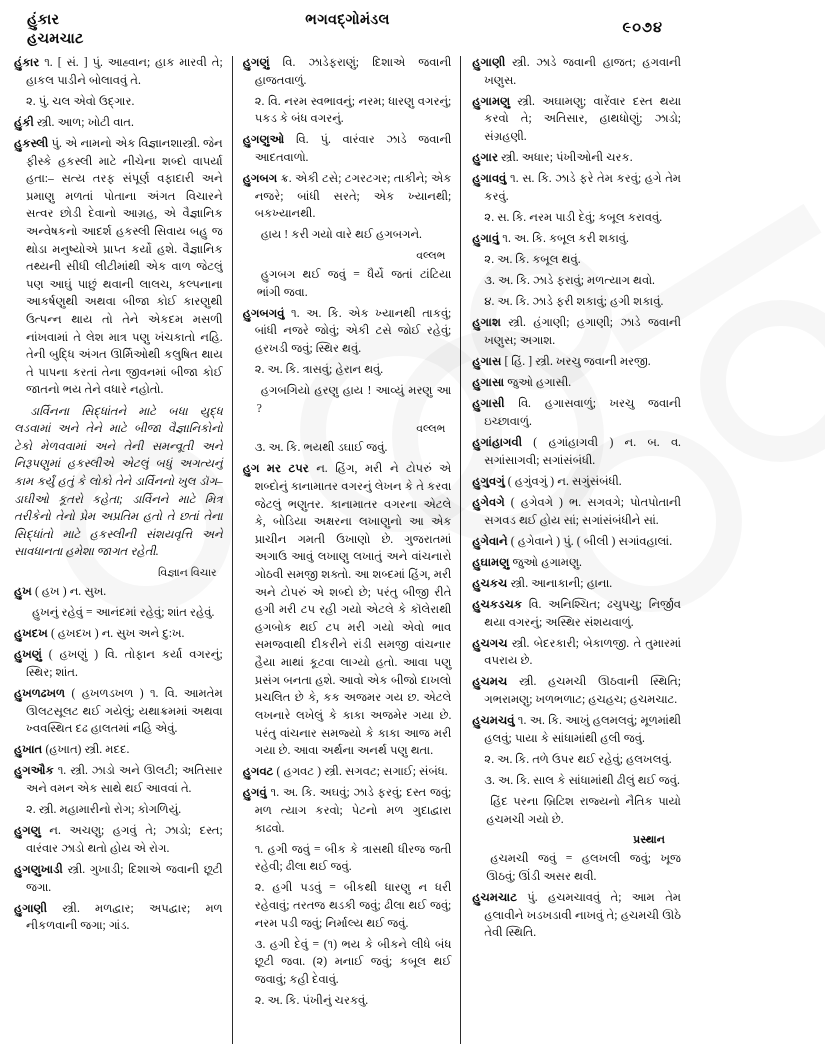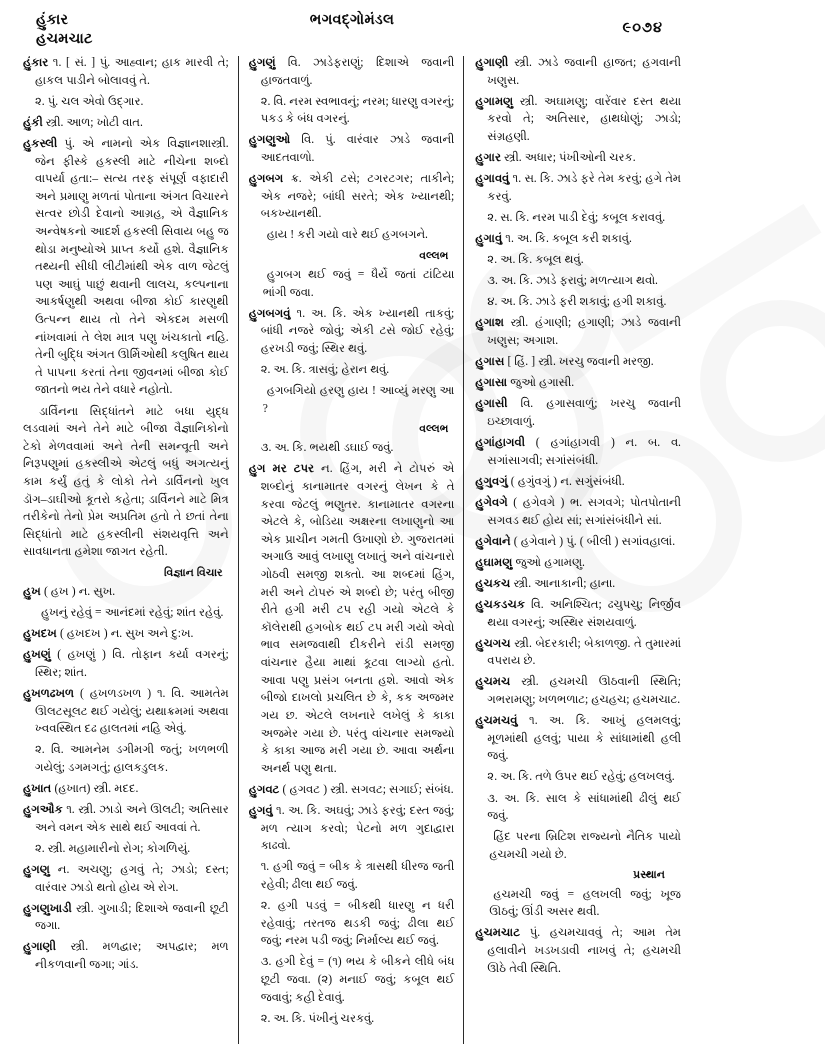--- a/index.html
+++ b/index.html
@@ -39,21 +39,21 @@
     pointer-events: none;
     z-index: 0;
   }
 
   .page {
     position: relative;
     z-index: 1;
     width: 693px;
     height: 1063px;
     box-sizing: border-box;
-    padding: 10px 12px 8px 23px;
+    padding: 10px 12px 8px 14px;
   }
 
   
   .runhead {
     position: relative;
     height: 44px;
     font-size: 14.5px;
     font-weight: bold;
     letter-spacing: 0.2px;
   }
@@ -98,33 +98,34 @@
   }
   .sense {
     margin: 0 0 3.5px 0;
     padding-left: 12px;
     text-indent: 0;
   }
   .cont {
     margin: 0 0 3.5px 0;
     padding-left: 0;
     text-indent: 16px;
+    font-style: italic;
   }
   .run-on {
     margin: 0 0 3.5px 0;
     padding-left: 14px;
     text-indent: 4px;
   }
   .hw {
     font-weight: bold;
   }
   .cite {
     display: block;
     text-align: right;
-    font-weight: bold;
+    font-weight: normal;
     font-size: 10.8px;
     margin: -1px 6px 3px 0;
   }
   .cite-indent {
     display: block;
     text-align: right;
     font-weight: bold;
     font-size: 11px;
     margin: -1px 16px 3px 0;
   }
@@ -155,21 +156,20 @@
         <p class="sense">૨. પું. ચલ એવો ઉદ્‌ગાર.</p>
         <p class="entry"><span class="hw">હુંકી</span><span> સ્ત્રી. આળ; ખોટી વાત.</span></p>
         <p class="entry"><span class="hw">હુકસ્લી</span><span> પું. એ નામનો એક વિજ્ઞાનશાસ્ત્રી. જેન ફીસ્કે હકસ્લી માટે નીચેના શબ્દો વાપર્યા હતા:– સત્ય તરફ સંપૂર્ણ વફાદારી અને પ્રમાણુ મળતાં પોતાના અંગત વિચારને સત્વર છોડી દેવાનો આગ્રહ, એ વૈજ્ઞાનિક અન્વેષકનો આદર્શ હકસ્લી સિવાય બહુ જ થોડા મનુષ્યોએ પ્રાપ્ત કર્યો હશે. વૈજ્ઞાનિક તથ્યની સીધી લીટીમાંથી એક વાળ જેટલું પણ આઘું પાછું થવાની લાલચ, કલ્પનાના આકર્ષણુથી અથવા બીજા કોઈ કારણુથી ઉત્પન્ન થાય તો તેને એકદમ મસળી નાંખવામાં તે લેશ માત્ર પણુ ખંચકાતો નહિ. તેની બુદ્ધિ અંગત ઊર્મિઓથી કલુષિત થાય તે પાપના કરતાં તેના જીવનમાં બીજા કોઈ જાતનો ભય તેને વધારે નહોતો.</span></p>
         <p class="cont">ડાર્વિનના સિદ્ધાંતને માટે બધા યુદ્ધ લડવામાં અને તેને માટે બીજા વૈજ્ઞાનિકોનો ટેકો મેળવવામાં અને તેની સમન્વૂતી અને નિરૂપણુમાં હકસ્લીએ એટલું બધું અગત્યનું કામ કર્યું હતું કે લોકો તેને ડાર્વિનનો ખુલ ડૉગ–ડાઘીઓ કૂતરો કહેતા; ડાર્વિનને માટે મિત્ર તરીકેનો તેનો પ્રેમ અપ્રતિમ હતો તે છતાં તેના સિદ્ધાંતો માટે હકસ્લીની સંશયવૃત્તિ અને સાવધાનતા હમેશા જાગત રહેતી.</p>
         <div class="cite">વિજ્ઞાન વિચાર</div>
         <p class="entry"><span class="hw">હુખ</span><span> ( હખ ) ન. સુખ.</span></p>
         <p class="run-on">હુખનું રહેવું = આનંદમાં રહેવું; શાંત રહેવું.</p>
         <p class="entry"><span class="hw">હુખદખ</span><span> ( હખદખ ) ન. સુખ અને દુ:ખ.</span></p>
         <p class="entry"><span class="hw">હુખણું</span><span> ( હખણું ) વિ. તોફાન કર્યા વગરનું; સ્થિર; શાંત.</span></p>
         <p class="entry"><span class="hw">હુખળઢખળ</span><span> ( હખળડખળ ) ૧. વિ. આમતેમ ઊલટસૂલટ થઈ ગયેલું; યથાક્રમમાં અથવા ખ્વવસ્થિત દઢ હાલતમાં નહિ એવું.</span></p>
-        <p class="sense">૨. વિ. આમનેમ ડગીમગી જતું; ખળભળી ગયેલું; ડગમગતું; હાલકડુલક.</p>
         <p class="entry"><span class="hw">હુખાત</span><span> (હખાત) સ્ત્રી. મદદ.</span></p>
         <p class="entry"><span class="hw">હુગઔક</span><span> ૧. સ્ત્રી. ઝાડો અને ઊલટી; અતિસાર અને વમન એક સાથે થઈ આવવાં તે.</span></p>
         <p class="sense">૨. સ્ત્રી. મહામારીનો રોગ; કોગળિયું.</p>
         <p class="entry"><span class="hw">હુગણુ</span><span> ન. અચણુ; હગવું તે; ઝાડો; દસ્ત; વારંવાર ઝાડો થતો હોય એ રોગ.</span></p>
         <p class="entry"><span class="hw">હુગણુખાડી</span><span> સ્ત્રી. ગુખાડી; દિશાએ જવાની છૂટી જગા.</span></p>
         <p class="entry"><span class="hw">હુગાણી</span><span> સ્ત્રી. મળદ્વાર; અપદ્વાર; મળ નીકળવાની જગા; ગાંડ.</span></p>
       </div>
     <div class="rule"></div>
     <div class="col col-2" id="col2">
         <p class="entry"><span class="hw">હુગણું</span><span> વિ. ઝાડેફરાણું; દિશાએ જવાની હાજતવાળું.</span></p>

